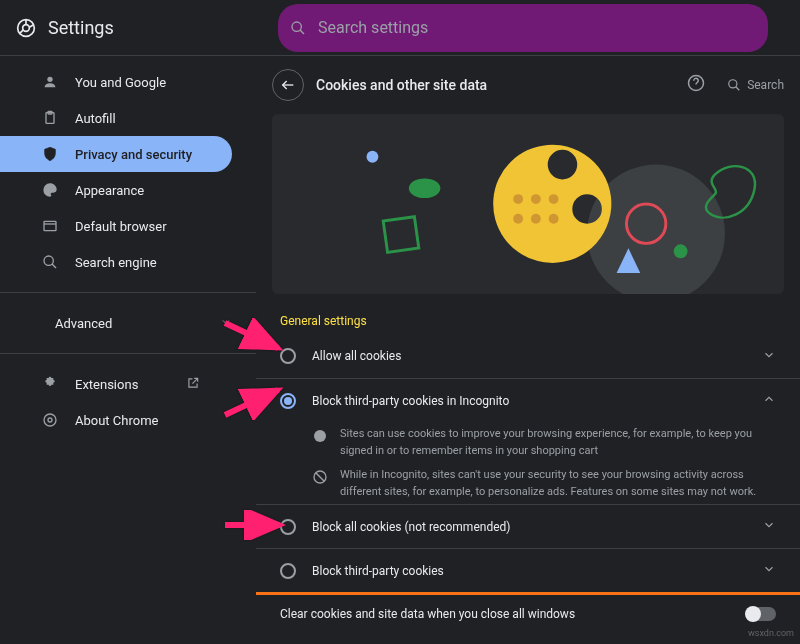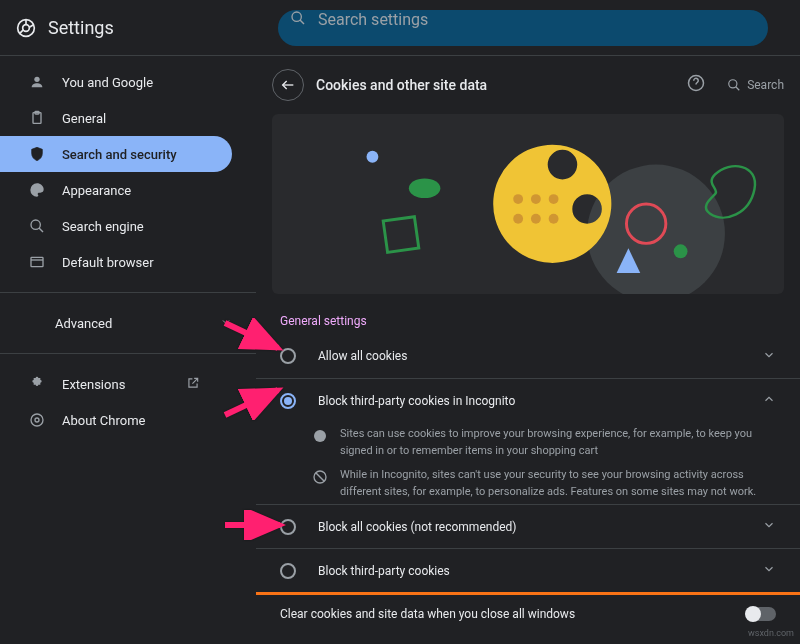--- a/index.html
+++ b/index.html
@@ -12,31 +12,31 @@
   position: relative;
 }
 .header {
   height: 56px; display: flex; align-items: center;
   padding: 0 16px; border-bottom: 1px solid #3c4043;
 }
 .header .logo { margin-right: 12px; display:flex;align-items:center;}
 .header .title { font-size: 18px; font-weight: 400; }
 .header .search-bar {
   margin-left: auto; margin-right: 16px;
-  background: #0c4a6e; border-radius: 20px;
-  height: 36px; width: 490px;
-  display: flex; 
+  background: #701a75; border-radius: 20px;
+  height: 48px; width: 490px;
+  display: flex; align-items: center;
   padding: 0 12px; color: #9aa0a6;
 }
 .header .search-bar svg { margin-right: 12px; }
 .layout { display: flex; height: calc(100% - 56px); }
 .sidebar { width: 256px; padding-top: 8px; overflow-y:auto;}
 .sidebar-item {
   height: 36px; display: flex; align-items: center;
-  padding-left: 28px; font-size: 13px; color: #e8eaed;
+  padding-left: 41px; font-size: 13px; color: #e8eaed;
   border-radius: 0 18px 18px 0; margin-right: 24px;
   cursor: pointer; gap: 16px;
 }
 .sidebar-item.active { background: #8ab4f8; color: #202124; font-weight:500;}
 .sidebar-item.active svg { stroke:#202124; fill:#202124;}
 .sidebar-icon { width:18px; height:18px; display:flex;align-items:center;justify-content:center;color:#9aa0a6;}
 .sidebar-item.active .sidebar-icon{color:#202124;}
 .sidebar-divider{height:1px;background:#3c4043;margin:12px 0;}
 .advanced{height:36px;display:flex;align-items:center;padding:0 24px;font-size:13px;color:#e8eaed;cursor:pointer;margin-left:31px;}
 .advanced .chev{margin-left:auto;}
@@ -48,22 +48,22 @@
   height: 58px; display:flex; align-items:center;
   padding: 0 16px; gap:12px;text-align:center;
 }
 .back-btn{width:32px;height:32px;border-radius:50%;border:1px solid #5f6368;display:flex;align-items:center;justify-content:center;cursor:pointer;}
 .main-title{font-size:14px;font-weight:500;color:#e8eaed;}
 .main-header .help{margin-left:auto;margin-right:10px;}
 .main-header .search2{display:flex;align-items:center;gap:6px;font-size:12px;color:#9aa0a6;}
 
 .hero{background:#292a2d;height:180px;margin:0 16px;border-radius:6px;position:relative;overflow:hidden;}
 
-.section-title{font-size:12px;color:#f0abfc;padding:20px 24px 6px;}
-.opt-row{display:flex;align-items:center;padding:12px 24px;min-height:44px;border-top:1px solid #3c4043;font-size:12px;gap:22px;cursor:pointer;}
+.section-title{font-size:12px;color:#fde047;padding:20px 24px 6px;}
+.opt-row{display:flex;align-items:center;padding:12px 24px;min-height:44px;border-top:1px solid #3c4043;font-size:12px;gap:16px;cursor:pointer;}
 .opt-row.first{border-top:none;}
 .radio{width:16px;height:16px;border:2px solid #9aa0a6;border-radius:50%;flex-shrink:0;display:flex;align-items:center;justify-content:center;}
 .radio.selected{border-color:#8ab4f8;}
 .radio.selected::after{content:"";width:8px;height:8px;border-radius:50%;background:#8ab4f8;}
 .chev-r{margin-left:auto;color:#9aa0a6;}
 .detail-block{padding:4px 24px 4px 56px;font-size:11px;color:#9aa0a6;display:flex;gap:12px;line-height:1.5;}
 .detail-block .dicon{flex-shrink:0;margin-top:2px;}
 .clear-row{display:flex;align-items:flex-end;padding:12px 24px;border-top:3px solid #f97316;font-size:12px;}
 .toggle{margin-left:auto;width:30px;height:14px;background:#5f6368;border-radius:7px;position:relative;}
 .toggle::after{content:"";position:absolute;width:16px;height:16px;background:#e8eaed;border-radius:50%;top:-1px;left:-1px;}
@@ -104,55 +104,55 @@
         </span>
       <span>You and Google</span>
     </div>
     <div class="sidebar-item">
       <span class="sidebar-icon">
           <svg width="16" height="16" viewBox="0 0 24 24" fill="none" stroke="#9aa0a6" stroke-width="2">
             <rect x="6" y="4" width="12" height="16" rx="1"></rect>
             <rect x="9" y="2" width="6" height="4" rx="1"></rect>
           </svg>
         </span>
-      <span>General</span>
+      <span>Autofill</span>
     </div>
     <div class="sidebar-item active">
       <span class="sidebar-icon">
           <svg width="16" height="16" viewBox="0 0 24 24" fill="#202124">
             <path d="M12 2l8 3v6c0 5-3 9-8 11-5-2-8-6-8-11V5l8-3z"></path>
           </svg>
         </span>
-      <span>Search and security</span>
+      <span>Privacy and security</span>
     </div>
     <div class="sidebar-item">
       <span class="sidebar-icon">
           <svg width="16" height="16" viewBox="0 0 24 24" fill="#9aa0a6">
             <path d="M12 2a10 10 0 100 20c1 0 2-1 2-2s-1-1-1-2 1-2 2-2h2a5 5 0 005-5c0-5-5-9-10-9z"></path>
           </svg>
         </span>
       <span>Appearance</span>
     </div>
     <div class="sidebar-item">
       <span class="sidebar-icon">
           <svg width="16" height="16" viewBox="0 0 24 24" fill="none" stroke="#9aa0a6" stroke-width="2">
+            <rect x="3" y="5" width="18" height="14" rx="1"></rect>
+            <line x1="3" y1="9" x2="21" y2="9"></line>
+          </svg>
+        </span>
+      <span>Default browser</span>
+    </div>
+    <div class="sidebar-item">
+      <span class="sidebar-icon">
+          <svg width="16" height="16" viewBox="0 0 24 24" fill="none" stroke="#9aa0a6" stroke-width="2">
             <circle cx="10" cy="10" r="7"></circle>
             <line x1="15" y1="15" x2="21" y2="21"></line>
           </svg>
         </span>
       <span>Search engine</span>
-    </div>
-    <div class="sidebar-item">
-      <span class="sidebar-icon">
-          <svg width="16" height="16" viewBox="0 0 24 24" fill="none" stroke="#9aa0a6" stroke-width="2">
-            <rect x="3" y="5" width="18" height="14" rx="1"></rect>
-            <line x1="3" y1="9" x2="21" y2="9"></line>
-          </svg>
-        </span>
-      <span>Default browser</span>
     </div>
     <div class="sidebar-divider"></div>
     <div class="advanced">
       <span>Advanced</span>
       <span class="chev"><svg width="12" height="12" viewBox="0 0 24 24" fill="none" stroke="#9aa0a6" stroke-width="2">
             <polyline points="6 9 12 15 18 9"></polyline>
           </svg></span>
     </div>
     <div class="sidebar-divider"></div>
     <div class="sidebar-item ext-row">

